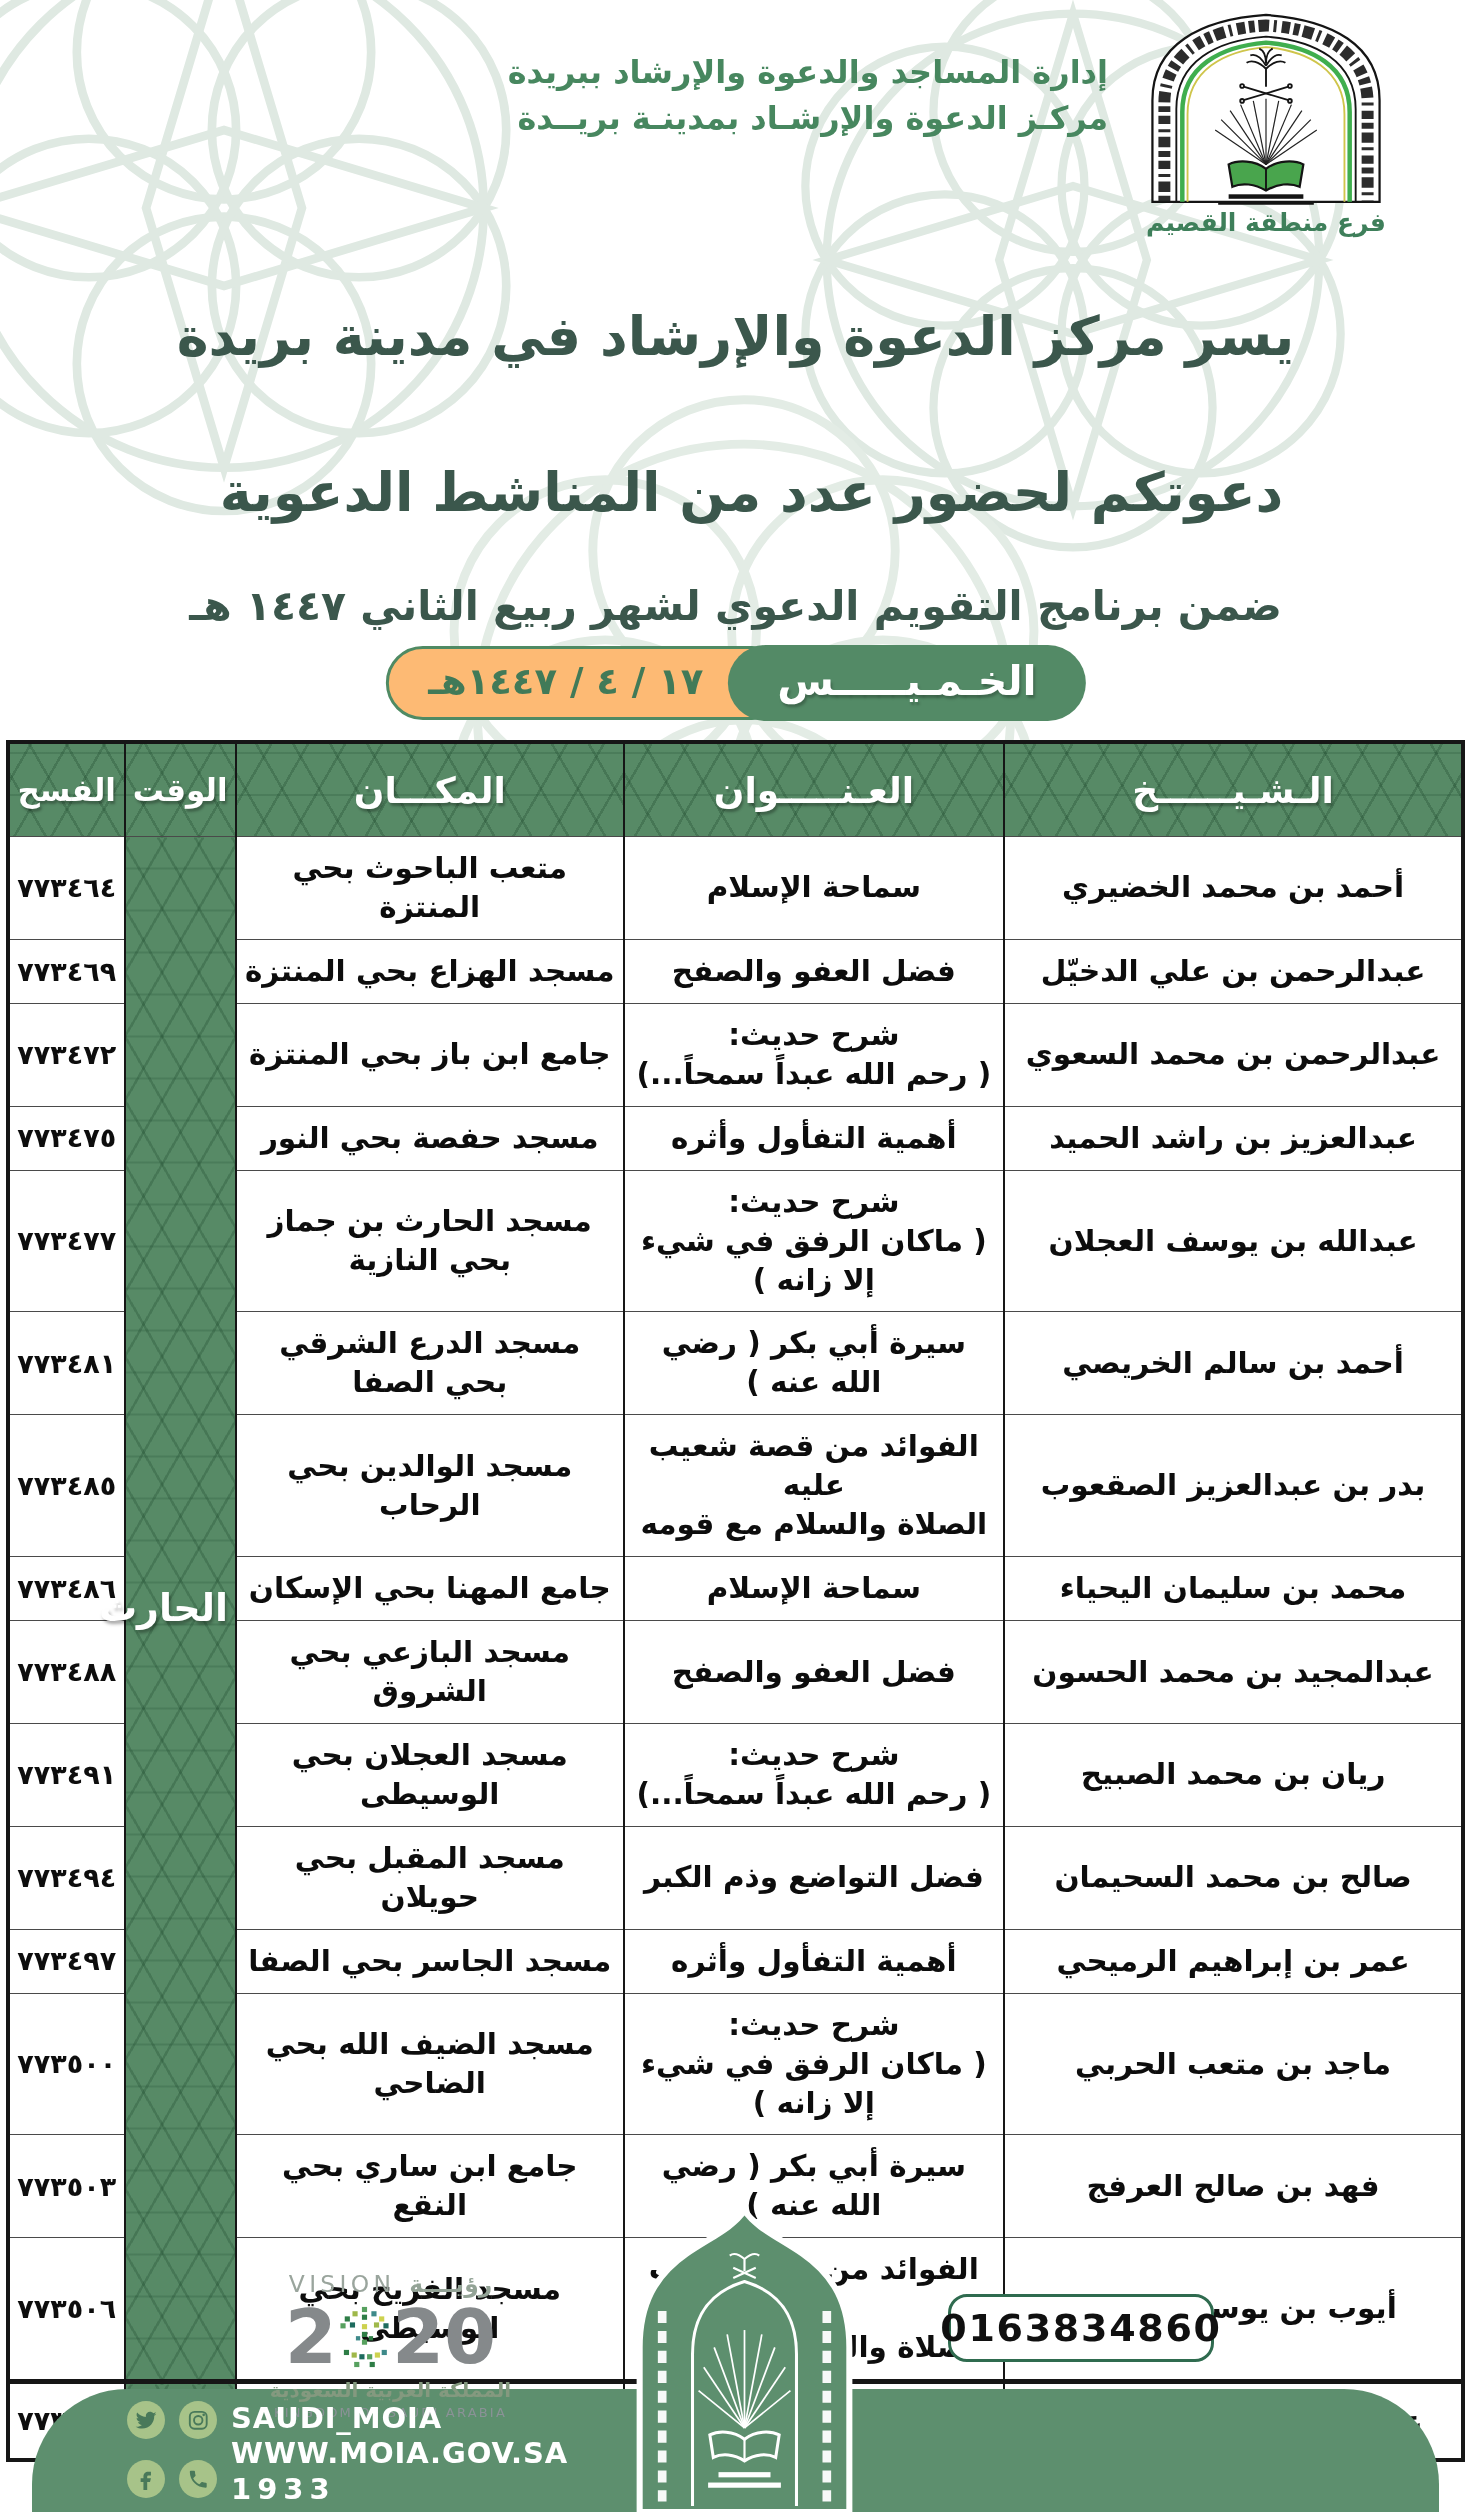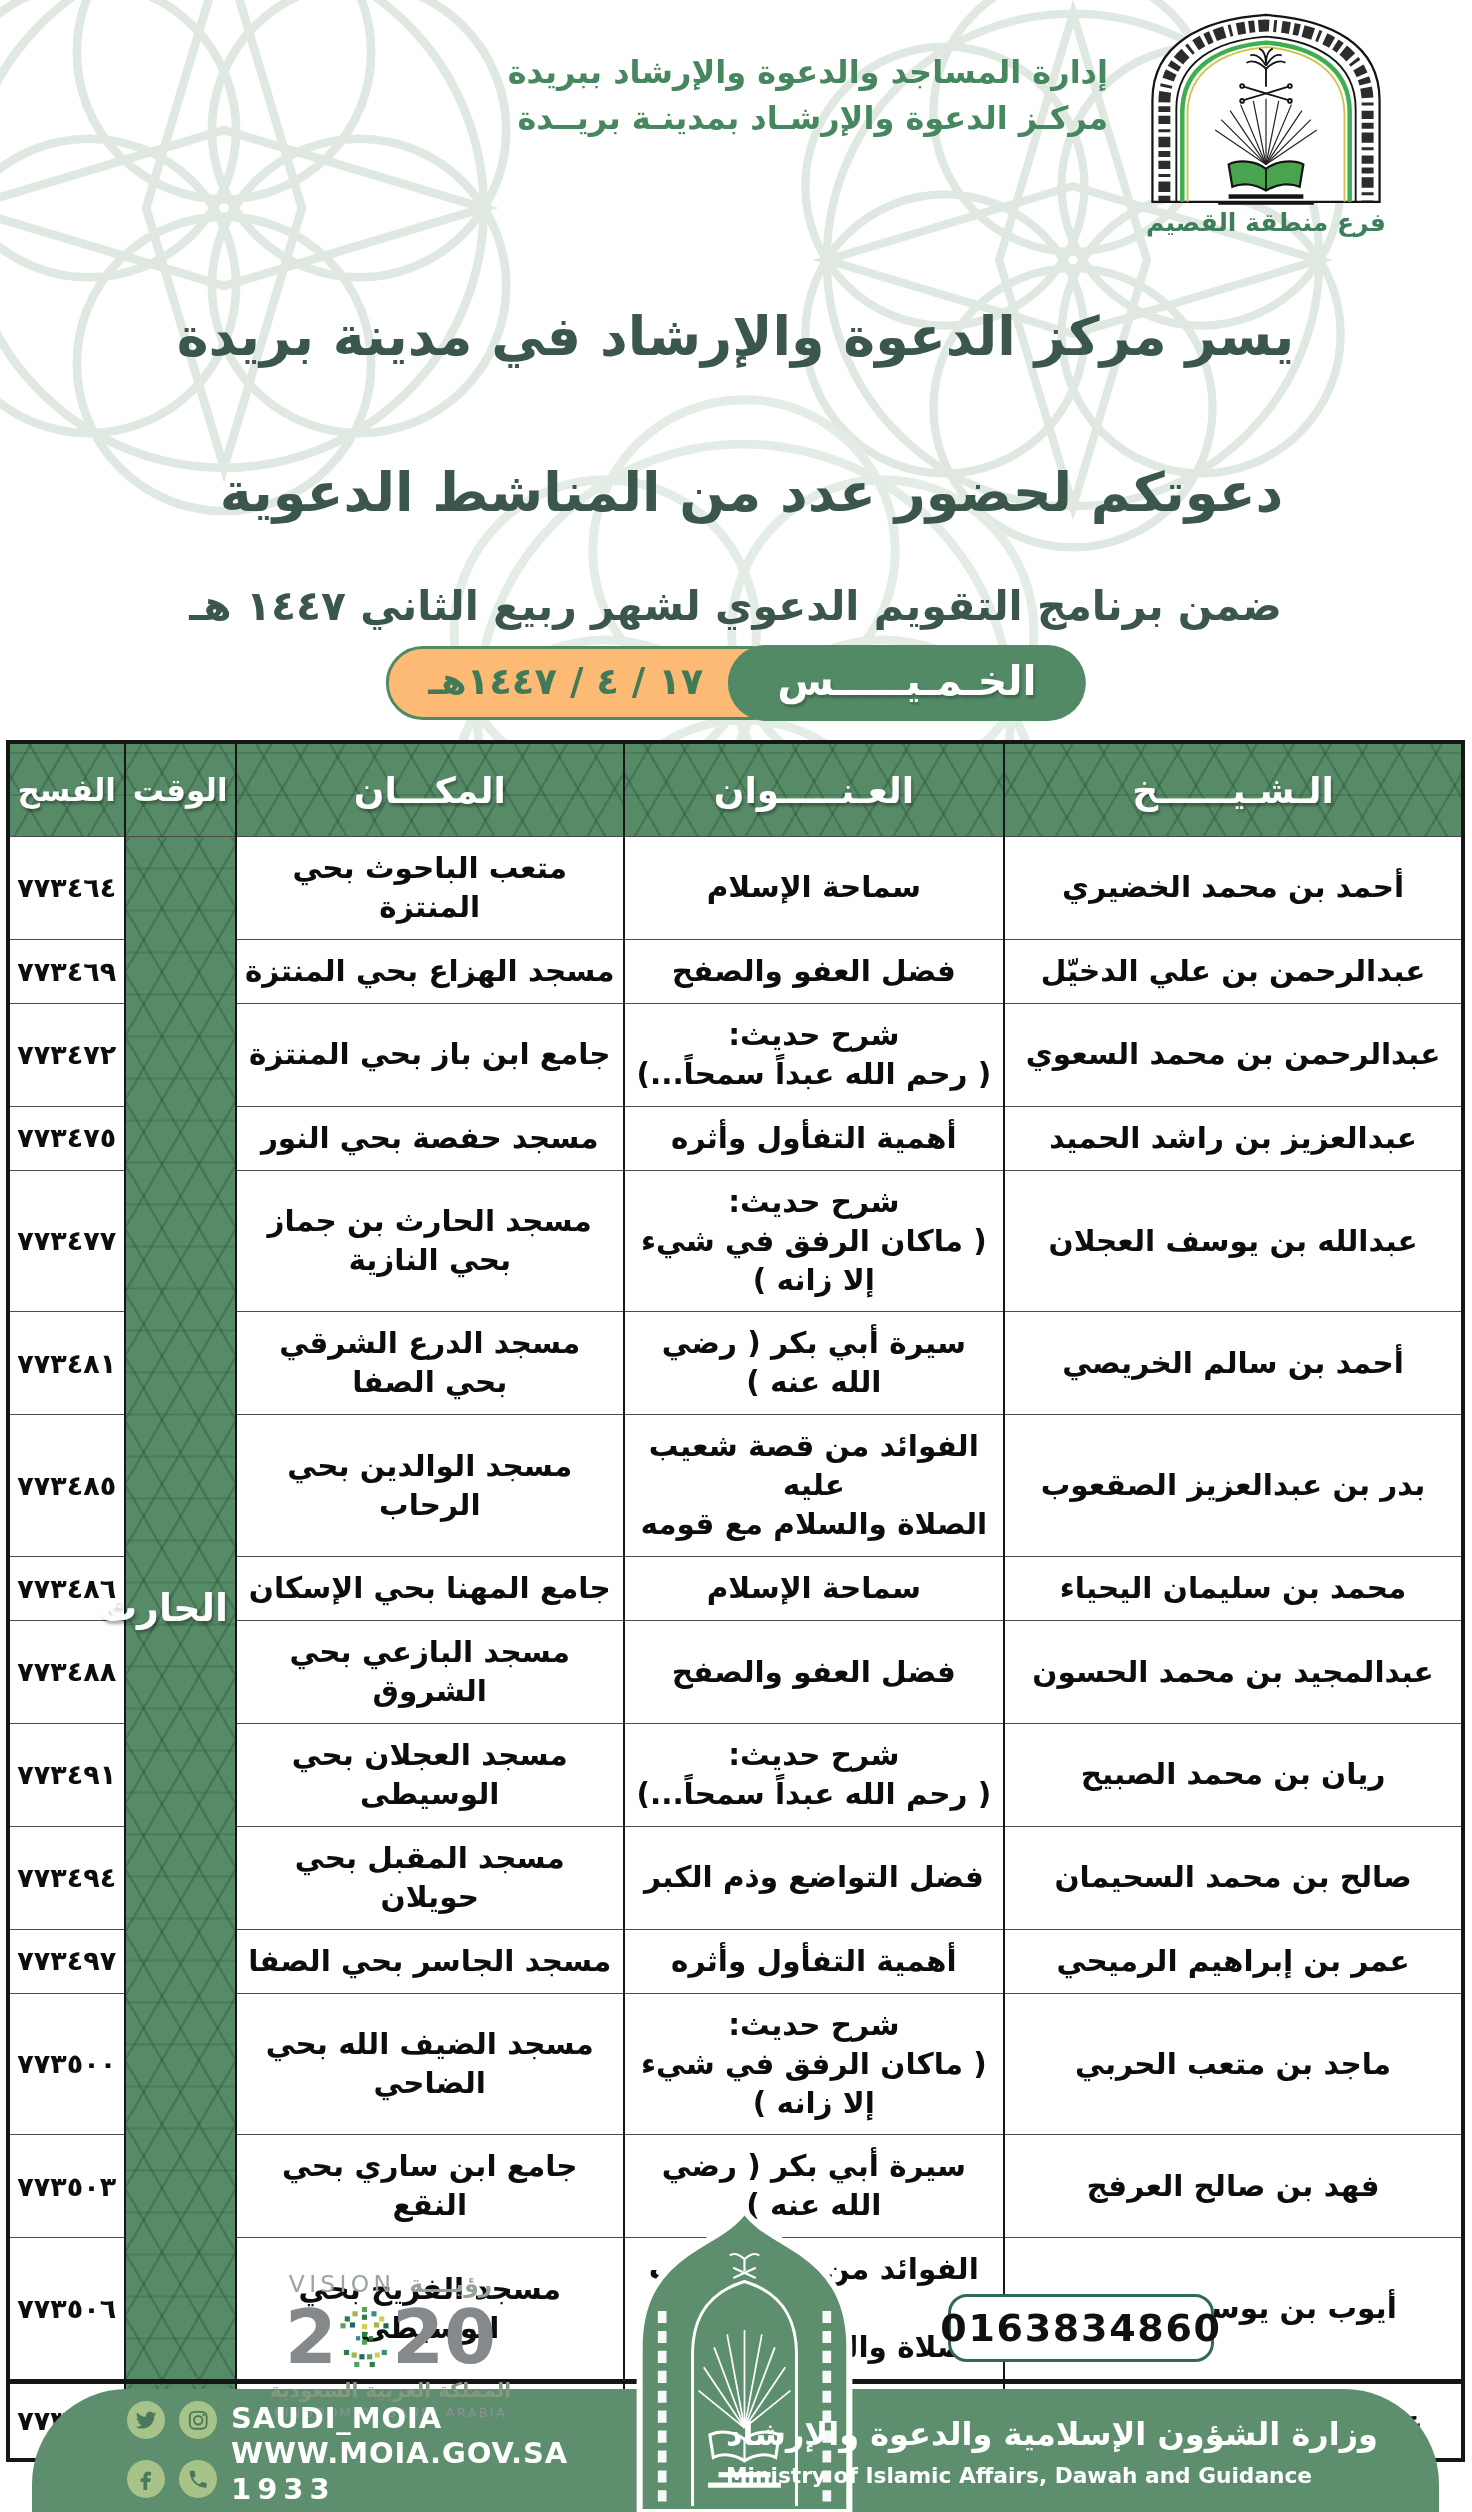--- a/index.html
+++ b/index.html
@@ -399,19 +399,15 @@
           </svg>
       </span>
     </div>
     <div class="lines">
       <div>SAUDI_MOIA</div>
       <div>WWW.MOIA.GOV.SA</div>
       <div class="l1933">1933</div>
     </div>
   </div>
 
-  <div class="ministry">
-    <div class="m-ar">وزارة الشؤون الإسلامية والدعوة والإرشاد</div>
-    <div class="m-en">Ministry of Islamic Affairs, Dawah and Guidance</div>
-  </div>
 
 </div>
 
 
 </body></html>

